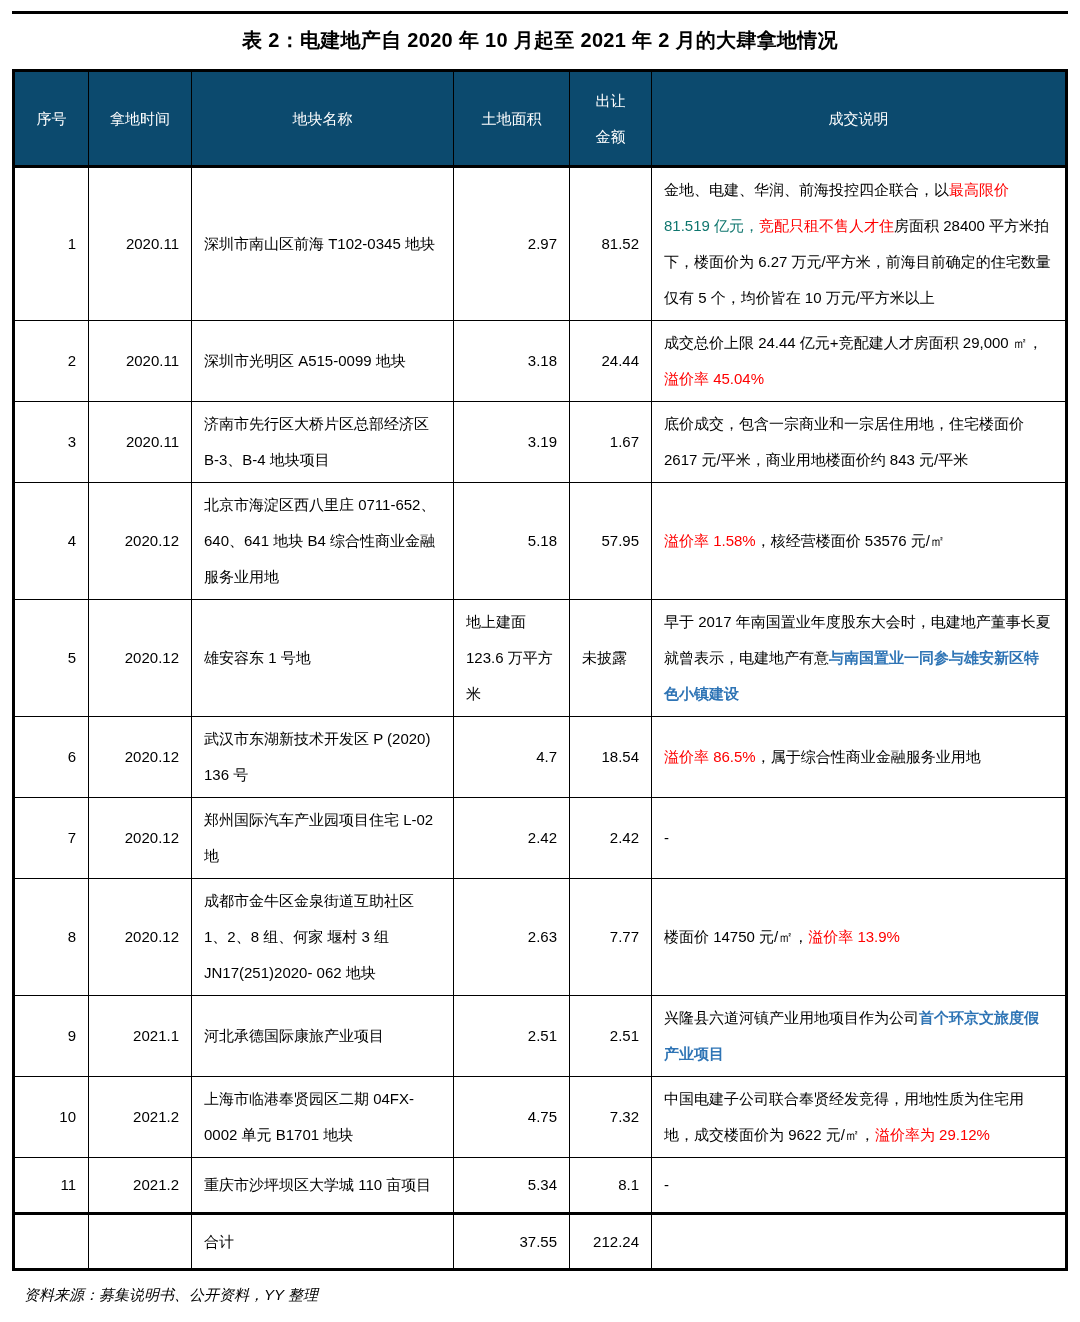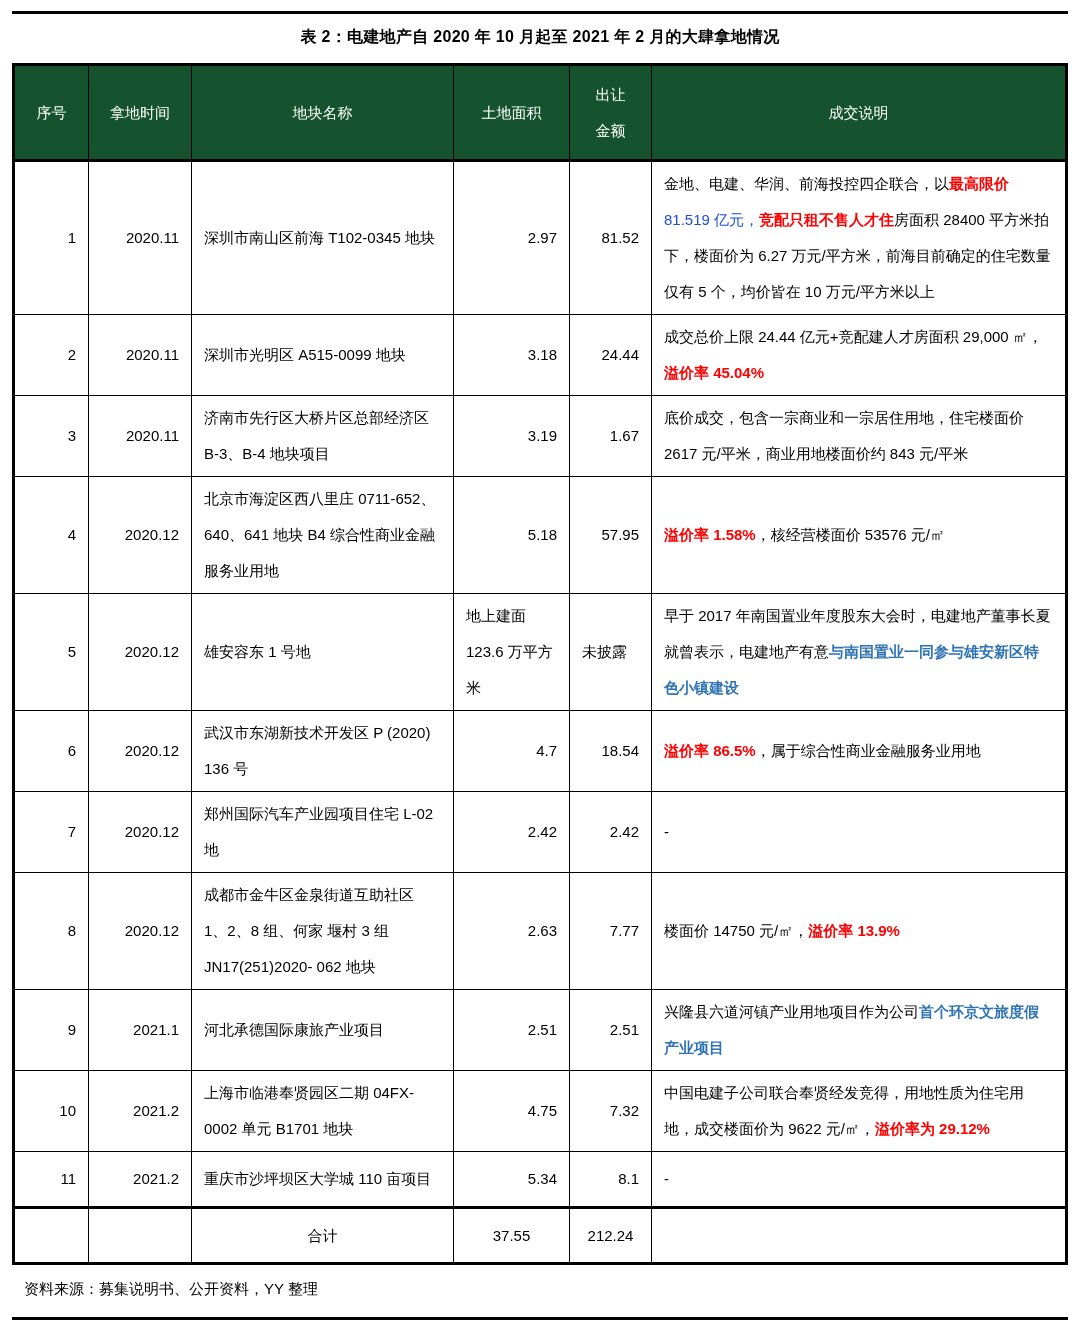--- a/index.html
+++ b/index.html
@@ -15,63 +15,64 @@
     padding-top: 11px;
     padding-bottom: 10px;
   }
   .rule {
     height: 3px;
     background: #000000;
   }
   .title {
     text-align: center;
     font-weight: bold;
-    font-size: 16px;
+    font-size: 20px;
     padding: 13px 0 15px 0;
     letter-spacing: 0.3px;
   }
   table.land-table {
     width: 100%;
     border-collapse: collapse;
     table-layout: fixed;
     border: 3px solid #000000;
   }
   table.land-table th, table.land-table td {
     box-sizing: border-box;
     border: 1.5px solid #000000;
     font-size: 15px;
   }
   table.land-table thead th {
-    background: #14532d;
+    background: #0c4a6e;
     color: #ffffff;
     font-weight: normal;
     text-align: center;
     vertical-align: middle;
     height: 96px;
     line-height: 2.4;
     white-space: pre-line;
     padding: 2px 4px;
     border-bottom: 3px solid #000000;
   }
   table.land-table tbody td {
     vertical-align: middle;
     line-height: 2.4;
     padding: 4px 12px;
     text-align: left;
   }
   table.land-table tbody tr { height: 56px; }
   table.land-table td.num { text-align: right; }
-  table.land-table tr.total-row td { border-top: 3px solid #000000; text-align: center; }
-  .seg-red { color: #1d4ed8; }
-  .seg-red-bold { color: #FF0000; font-weight: bold; }
+  table.land-table tr.total-row td { border-top: 3px solid #000000; }
+  .seg-red { color: #0f766e; }
+  .seg-red-bold { color: #FF0000; font-weight: normal; }
   .seg-blue-bold { color: #2E74B5; font-weight: bold; }
   .source {
     font-size: 15px;
     padding: 15px 12px 18px 12px;
     text-align: left;
+    font-style: italic;
   }
 </style>
 </head>
 <body>
 
 <div class="page">
 
   <div class="rule"></div>
 
   <div class="title">表 2：电建地产自 2020 年 10 月起至 2021 年 2 月的大肆拿地情况</div>

